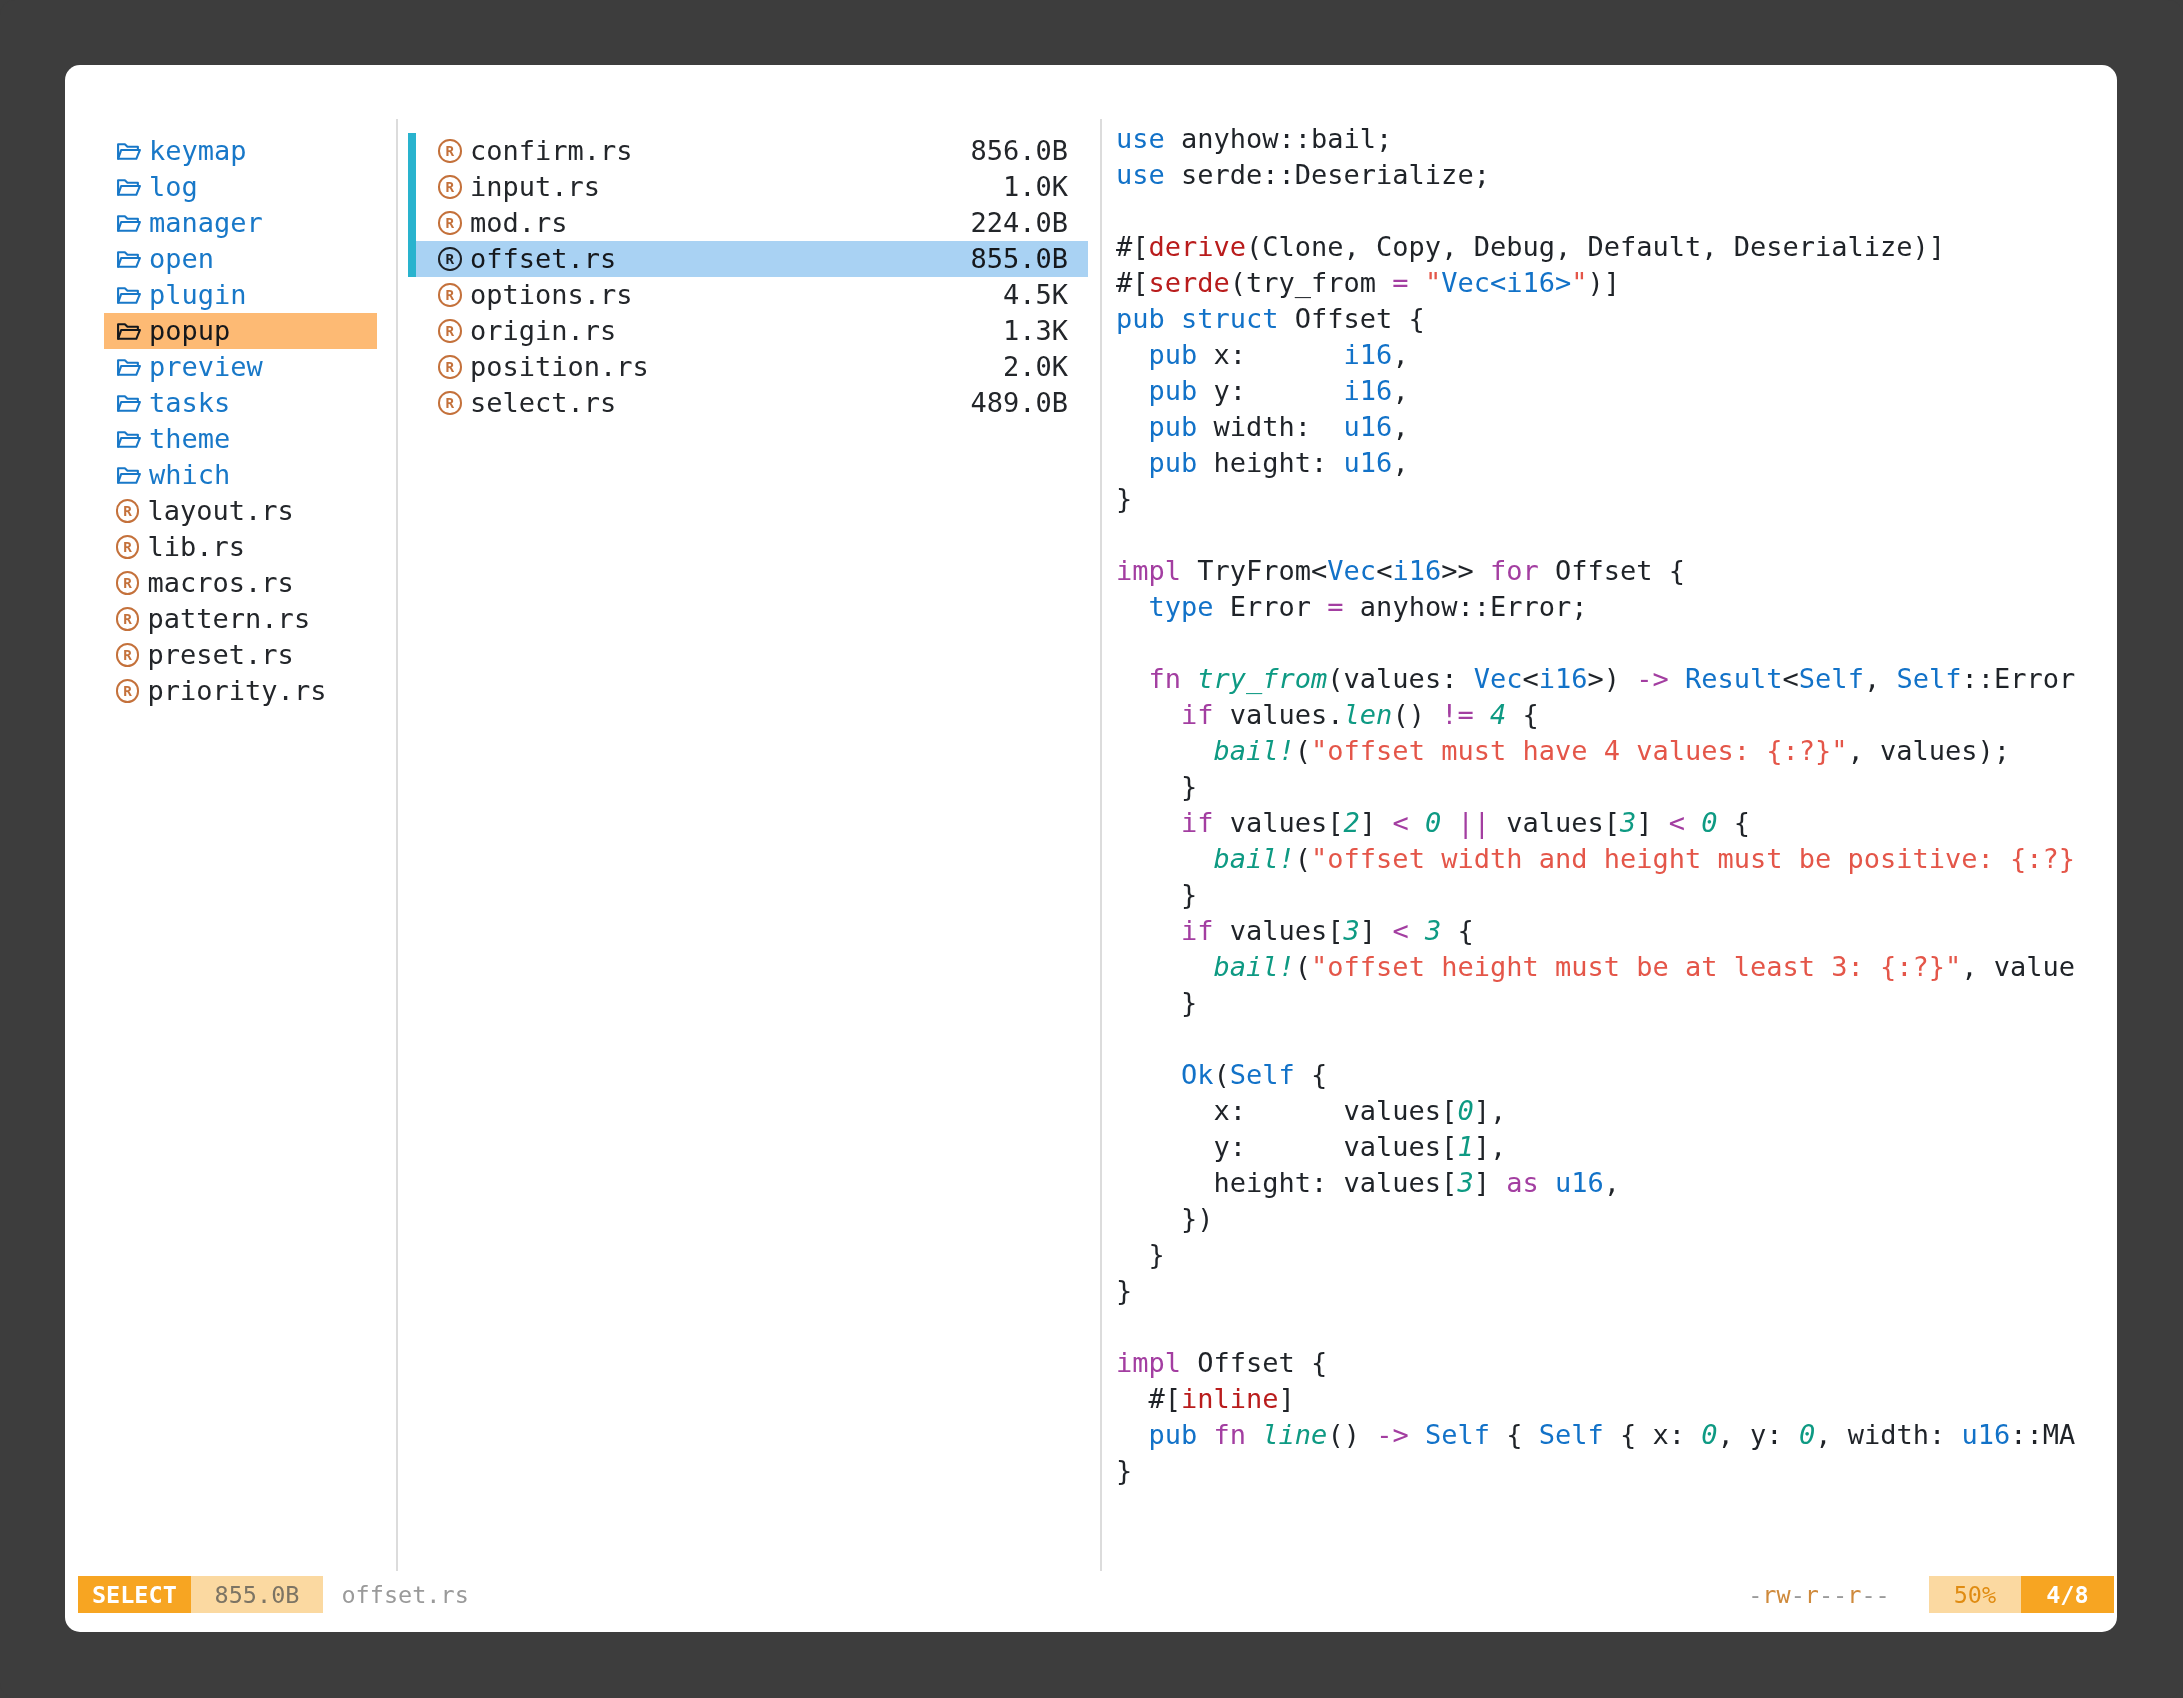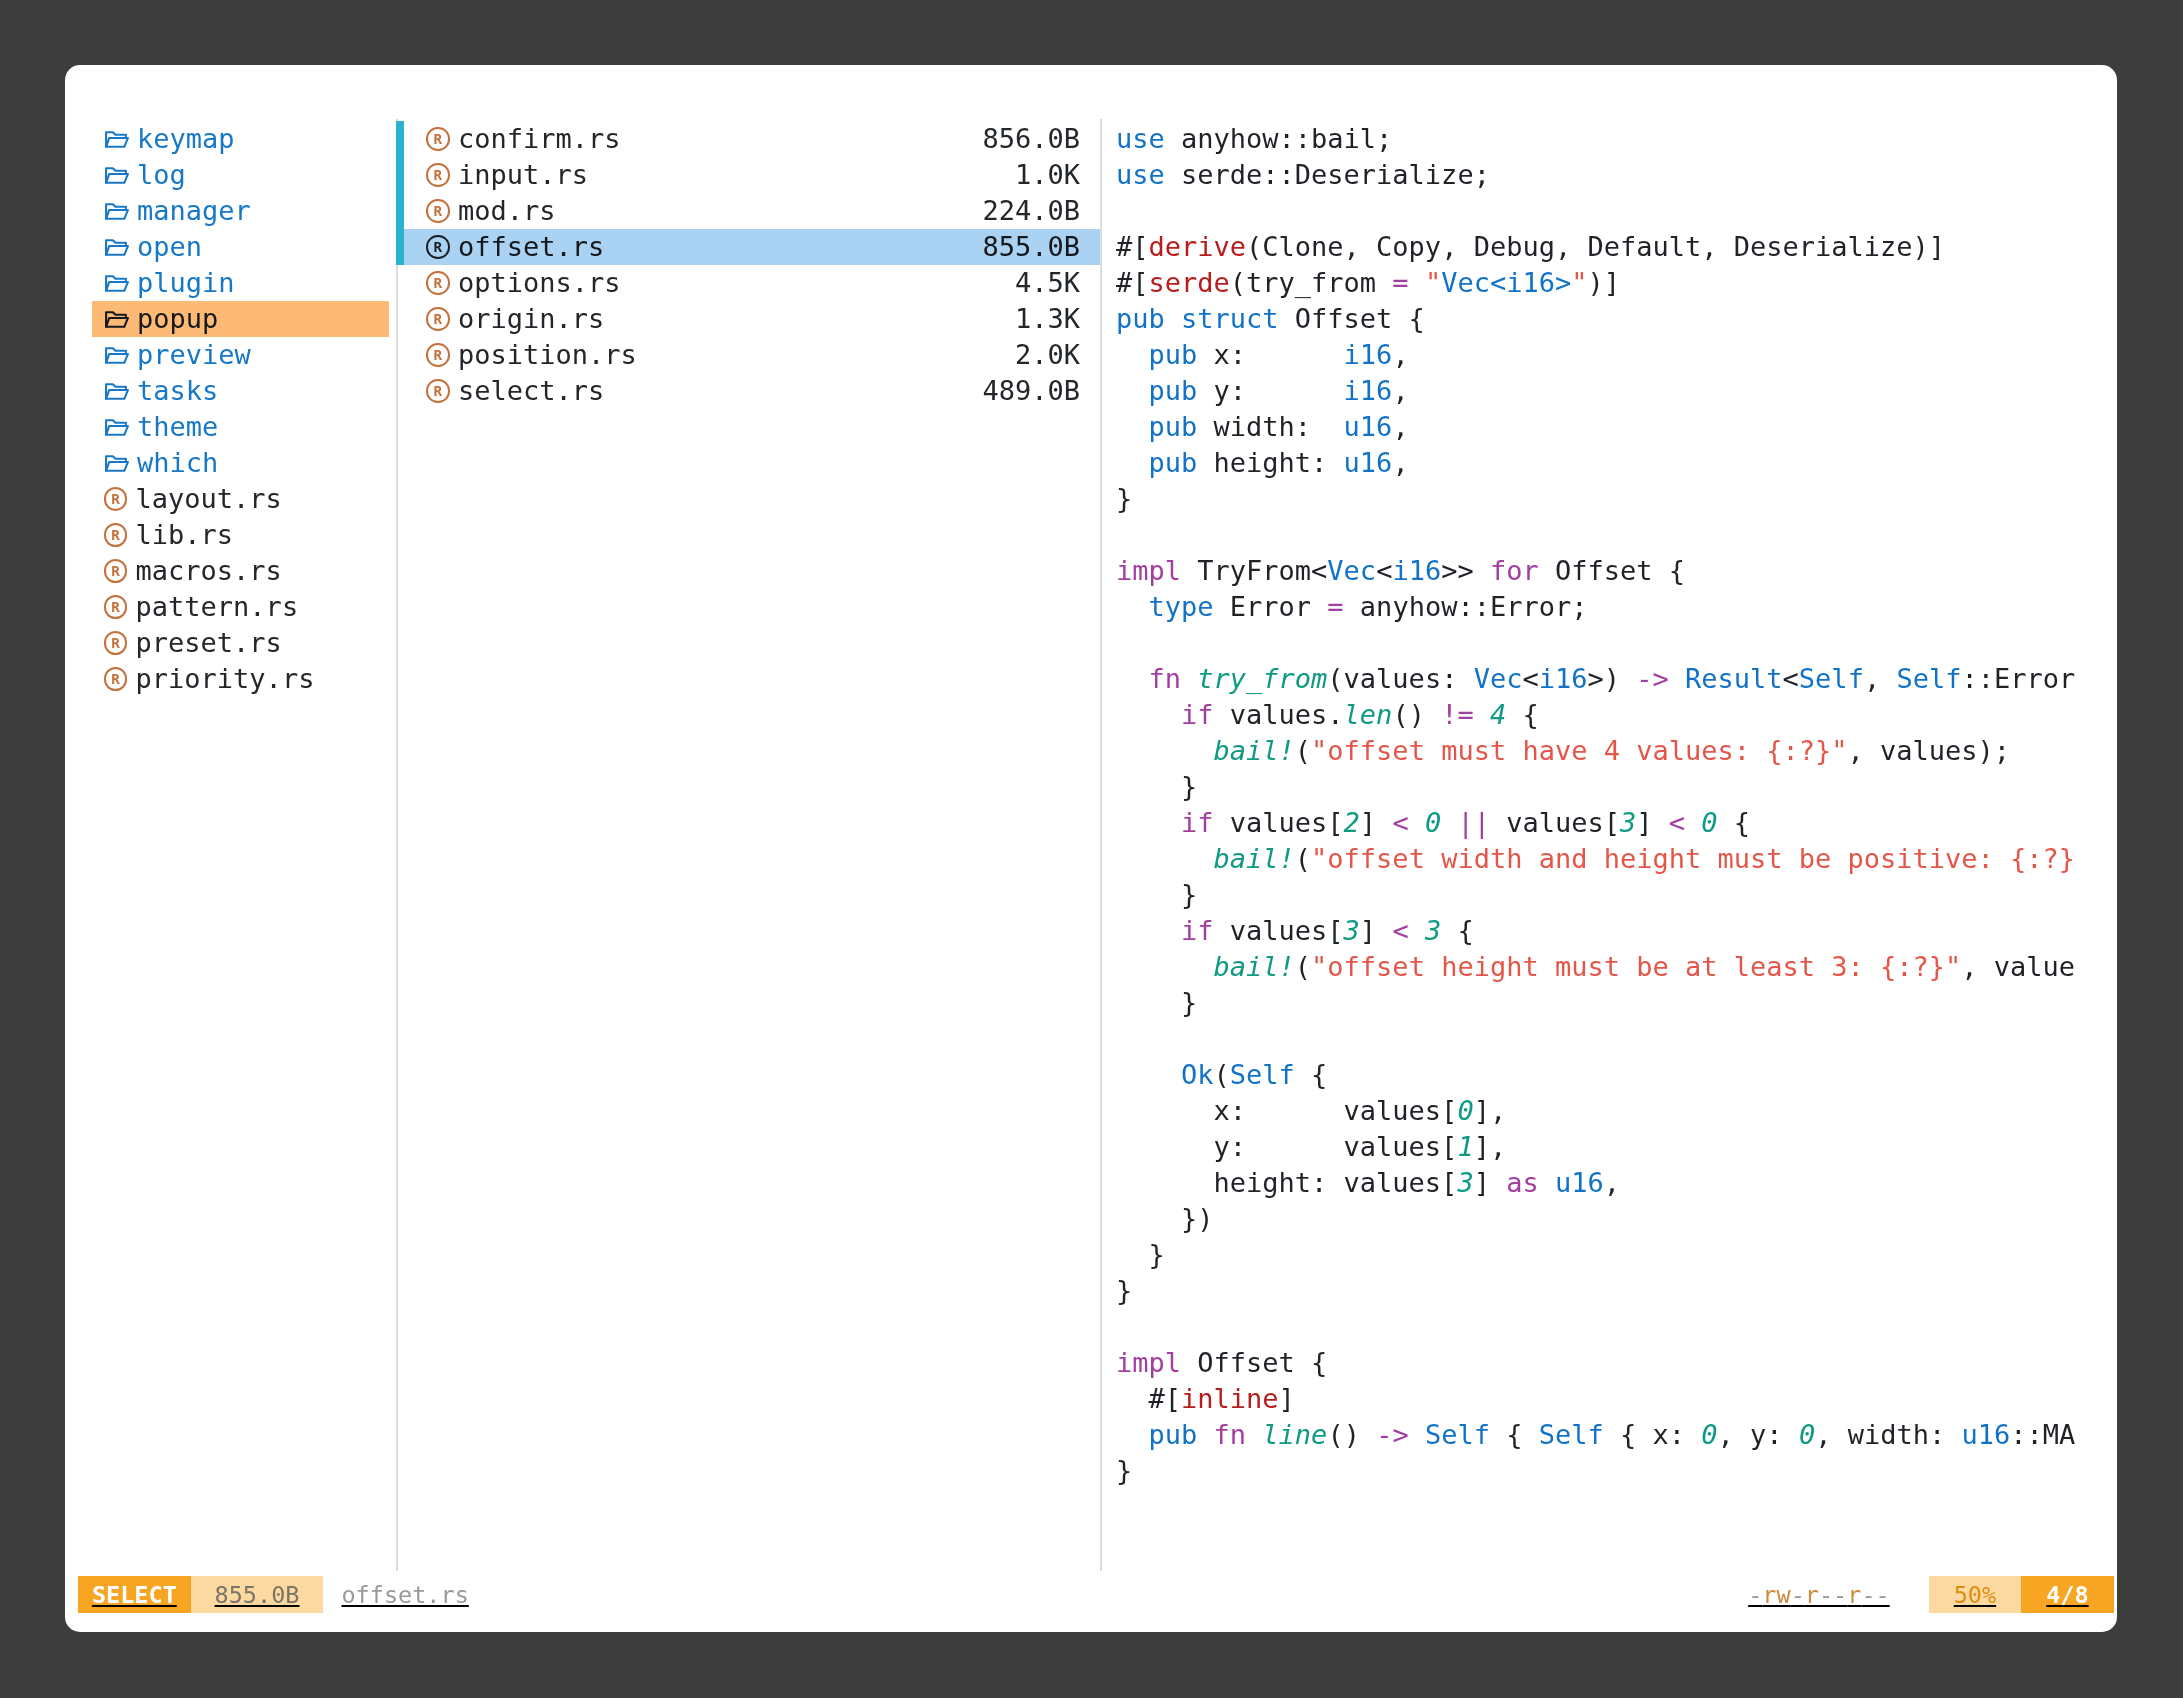--- a/index.html
+++ b/index.html
@@ -13,21 +13,21 @@
   .screen{position:absolute;inset:0;background:#3d3d3d;border-radius:15px;}
   .window{
     position:absolute;left:65px;top:65px;width:2052px;height:1567px;
     background:#ffffff;border-radius:15px;overflow:hidden;
   }
   .divider{position:absolute;top:54px;height:1452px;width:1.7px;background:#dcdcdc;z-index:1;}
   .d1{left:331px;}
   .d2{left:1035px;}
 
   .panel{position:absolute;top:56px;z-index:2;font-size:27px;color:#23262a;}
-  .panel ul{list-style:none;margin:0;padding:0;}
+  .panel ul{list-style:none;margin:12px;padding:0;}
   .item{
     position:relative;display:flex;align-items:center;gap:8.4px;
     height:36px;line-height:36px;white-space:pre;cursor:default;
   }
 
   
   .left{left:27px;width:297px;}
   .left .item{padding-left:11.7px;}
   .item.folder{color:#1878c8;}
   .item.file{color:#23262a;}
@@ -61,21 +61,21 @@
   .c-p{color:#a33ea1;}
   .c-t{color:#0e9a83;font-style:italic;}
   .c-r{color:#e45649;}
   .c-o{color:#b91c1c;}
   .c-dim{color:#9a9a9a;}
   .c-perm{color:#cf8a3c;}
 
   
   .statusbar{
     position:absolute;left:12.6px;right:3.4px;top:1511px;height:37px;z-index:3;
-    display:flex;align-items:center;justify-content:space-between;font-size:23.5px;text-decoration:underline;
+    display:flex;align-items:center;justify-content:space-between;font-size:23.5px;
   }
   .status-left,.status-right{display:flex;align-items:center;height:37px;}
   .chip{display:inline-flex;align-items:center;height:37px;box-sizing:border-box;}
   .chip.mode{background:#f7a522;color:#ffffff;font-weight:bold;padding:0 14.3px;}
   .chip.sizechip{background:#fbd9a1;color:#7c7464;padding:0 23.5px;}
   .status-filename{color:#9a9a9a;margin-left:18.5px;}
   .perms{margin-right:39px;white-space:pre;}
   .chip.percent{background:#fbd9a1;color:#e08c12;padding:0 25px;}
   .chip.position{background:#f7a522;color:#ffffff;font-weight:bold;padding:0 25px;}
 </style>

